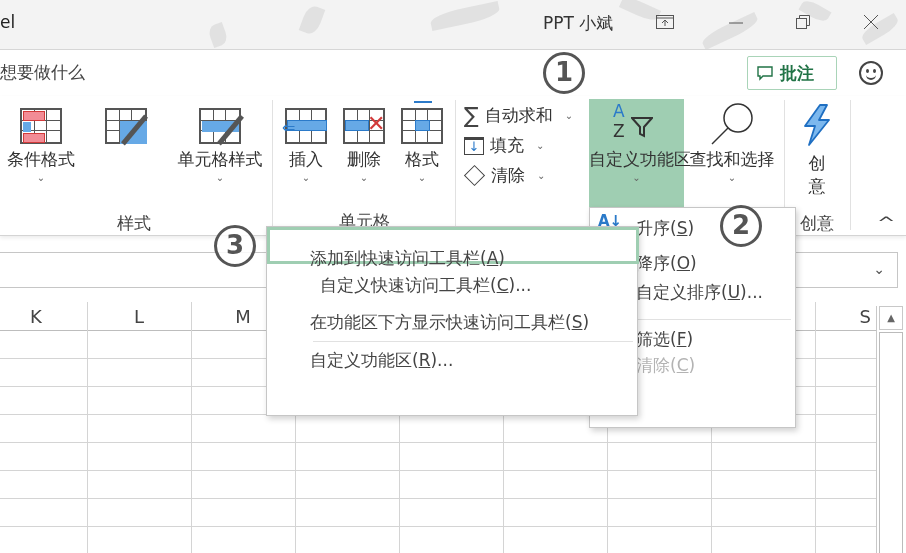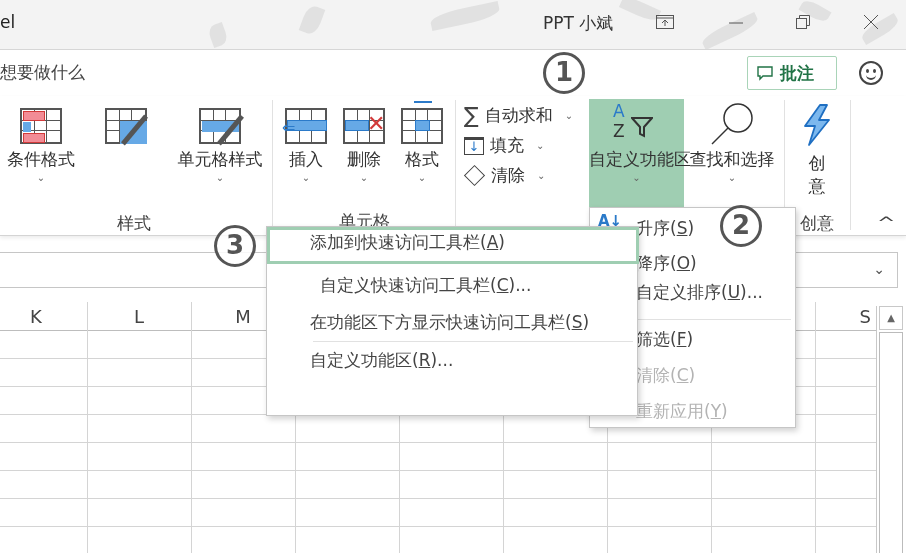--- a/index.html
+++ b/index.html
@@ -267,28 +267,27 @@
   <div class="scroll-track"></div>
 </div>
 
 <div class="menu sort-menu">
   <span style="position:absolute;left:8px;top:4px;font-size:15px;color:#2b7ac9;font-weight:bold;">A↓</span>
   <div class="item" style="left:46px;top:9px;"><span>升序(</span><u>S</u><span>)</span></div>
   <div class="item" style="left:46px;top:44px;"><span>降序(</span><u>O</u><span>)</span></div>
   <div class="item" style="left:46px;top:73px;"><span>自定义排序(</span><u>U</u><span>)...</span></div>
   <div class="sep" style="left:46px;top:111px;width:155px;"></div>
   <div class="item" style="left:46px;top:120px;"><span>筛选(</span><u>F</u><span>)</span></div>
-  <div class="item disabled" style="left:46px;top:156px;"><span>清除(</span><u>C</u><span>)</span></div>
+  <div class="item disabled" style="left:46px;top:146px;"><span>清除(</span><u>C</u><span>)</span></div>
   <span style="position:absolute;left:16px;top:192px;font-size:16px;color:#b3b3b3;">↻</span>
-  <div class="item disabled" style="left:46px;top:192px;"><span>重新应用(</span><u>Y</u><span>)</span></div>
 </div>
 
 <div class="menu ctx-menu">
   <div class="ctx-highlight"></div>
-  <div class="item" style="left:43px;top:4px;"><span>添加到快速访问工具栏(</span><u>A</u><span>)</span></div>
+  <div class="item" style="left:43px;top:20px;"><span>添加到快速访问工具栏(</span><u>A</u><span>)</span></div>
   <div class="item" style="left:53px;top:47px;"><span>自定义快速访问工具栏(</span><u>C</u><span>)...</span></div>
   <div class="item" style="left:43px;top:84px;"><span>在功能区下方显示快速访问工具栏(</span><u>S</u><span>)</span></div>
   <div class="sep" style="left:46px;top:114px;width:320px;"></div>
   <div class="item" style="left:43px;top:122px;"><span>自定义功能区(</span><u>R</u><span>)...</span></div>
 </div>
 
 <div class="badge" style="left:543px;top:52px;">1</div>
 <div class="badge" style="left:720px;top:205px;">2</div>
 <div class="badge" style="left:214px;top:225px;">3</div>
 

